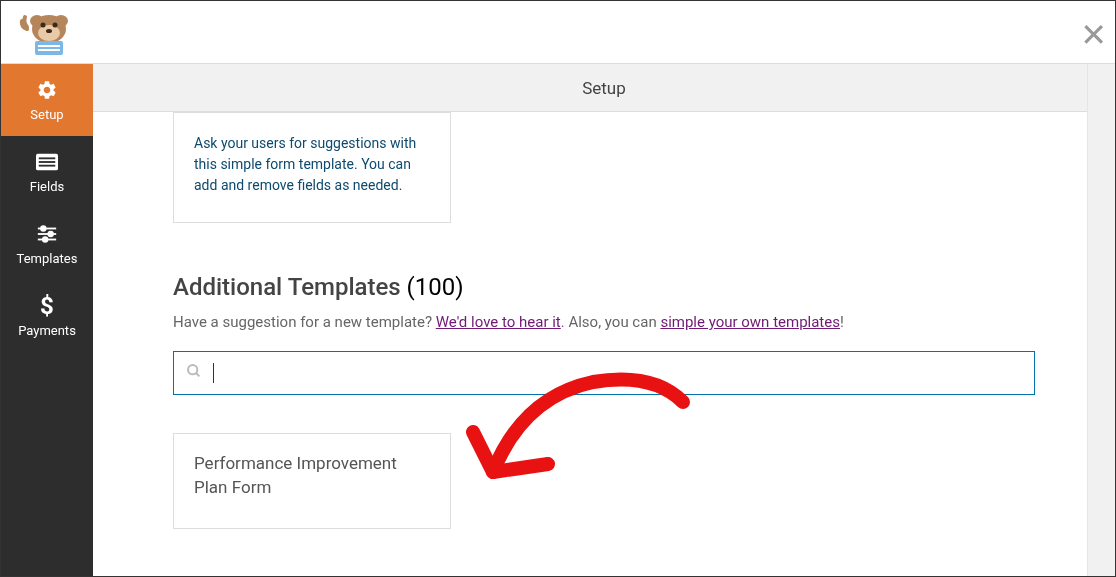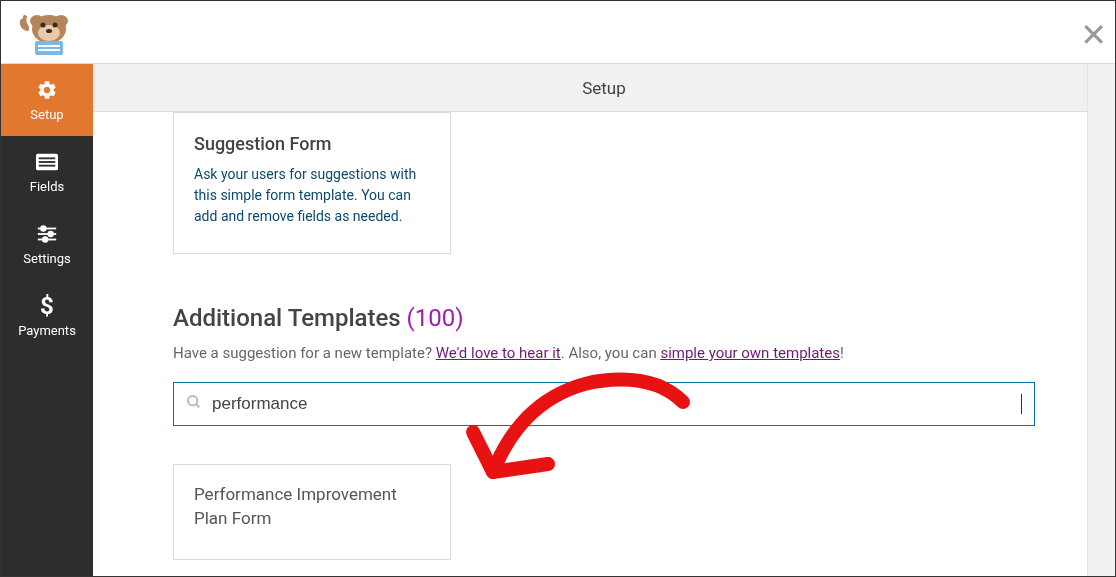--- a/index.html
+++ b/index.html
@@ -111,21 +111,21 @@
       color: #0c4a6e;
       line-height: 1.5;
     }
     .section-title {
       margin-top: 50px;
       font-size: 24px;
       font-weight: 500;
       color: #444;
     }
     .section-title .count {
-      color: #a21caf;
+      color: #000000;
       font-weight: 400;
     }
     .subtitle {
       margin-top: 12px;
       font-size: 15px;
       color: #666;
     }
     .subtitle a {
       color: #701a75;
       text-decoration: underline;
@@ -236,60 +236,58 @@
       <span class="icon">
         <svg width="22" height="20" viewBox="0 0 24 20" fill="none" stroke="#fff" stroke-width="2">
             <line x1="2" y1="4" x2="22" y2="4"></line>
             <circle cx="8" cy="4" r="2.5" fill="#fff"></circle>
             <line x1="2" y1="10" x2="22" y2="10"></line>
             <circle cx="16" cy="10" r="2.5" fill="#fff"></circle>
             <line x1="2" y1="16" x2="22" y2="16"></line>
             <circle cx="10" cy="16" r="2.5" fill="#fff"></circle>
           </svg>
       </span>
-      <span class="label">Settings</span>
+      <span class="label">Templates</span>
     </div>
     <div class="sidebar-item">
       <span class="icon">
         <svg width="16" height="24" viewBox="0 0 16 24" fill="#fff">
             <text x="8" y="20" font-size="24" font-weight="bold" text-anchor="middle" fill="#fff">$</text>
           </svg>
       </span>
       <span class="label">Payments</span>
     </div>
   </div>
 
   <div class="main">
     <div class="tab-header">
       <span>Setup</span>
     </div>
     <div class="content">
 
       <div class="template-card">
-        <h3>Suggestion Form</h3>
         <p>Ask your users for suggestions with this simple form template. You can add and remove fields as needed.</p>
       </div>
 
       <h2 class="section-title">
         <span>Additional Templates</span>
         <span class="count">(100)</span>
       </h2>
 
       <p class="subtitle">
         <span>Have a suggestion for a new template? </span><a href="#">We'd love to hear it</a><span>. Also, you can </span><a href="#">simple your own templates</a><span>!</span>
       </p>
 
       <div class="search-box">
         <span class="search-icon">
           <svg width="16" height="16" viewBox="0 0 24 24" fill="none" stroke="#bbb" stroke-width="3">
               <circle cx="10" cy="10" r="7"></circle>
               <line x1="20" y1="20" x2="15" y2="15"></line>
             </svg>
         </span>
-        <input type="text" value="performance" style="">
           <span class="cursor"></span>
       </div>
 
       <div class="result-card">
         <h3>Performance Improvement Plan Form</h3>
       </div>
 
       <svg class="arrow-annotation" style="left:280px; top:230px;" width="320" height="160" viewBox="0 0 320 160">
         <path d="M 310 60 Q 280 30 220 40 Q 150 55 120 130" stroke="#e81212" stroke-width="14" fill="none" stroke-linecap="round"></path>
         <path d="M 120 130 L 100 90 M 120 130 L 175 122" stroke="#e81212" stroke-width="14" fill="none" stroke-linecap="round"></path>

